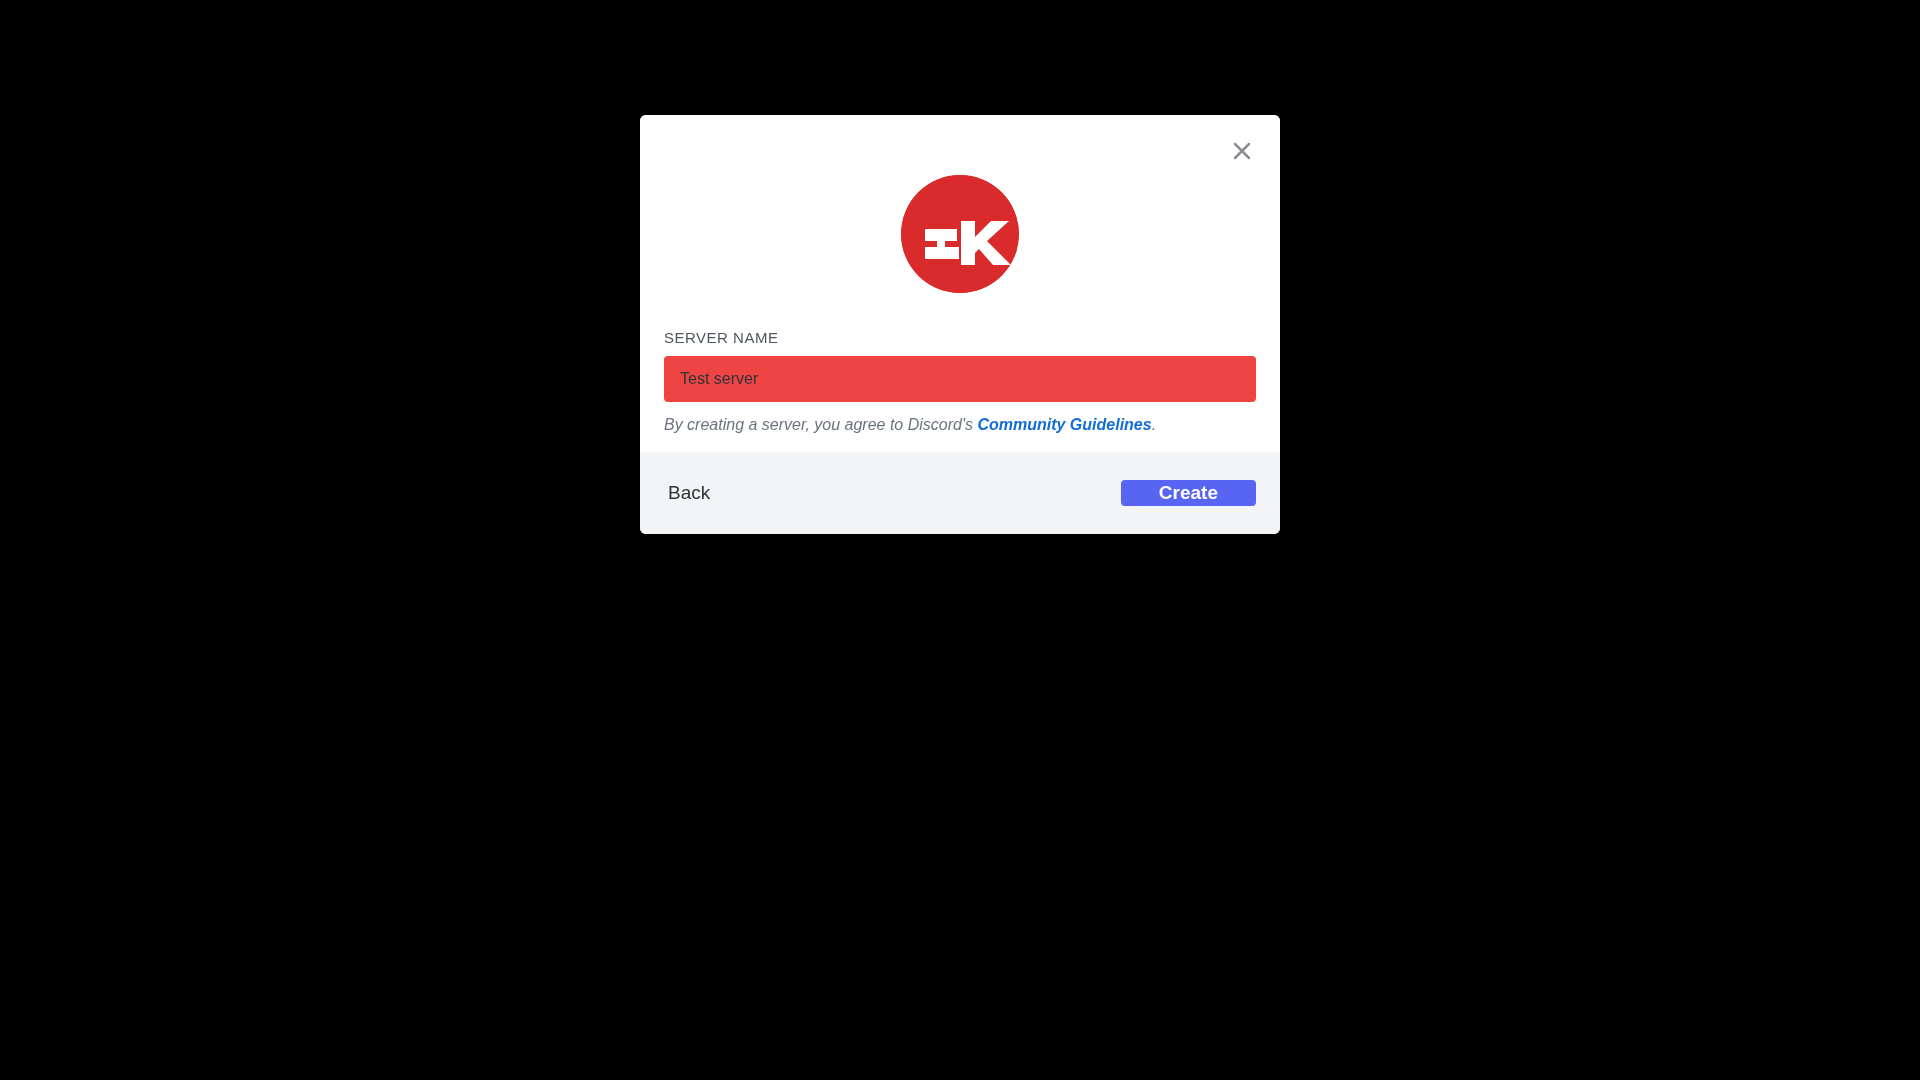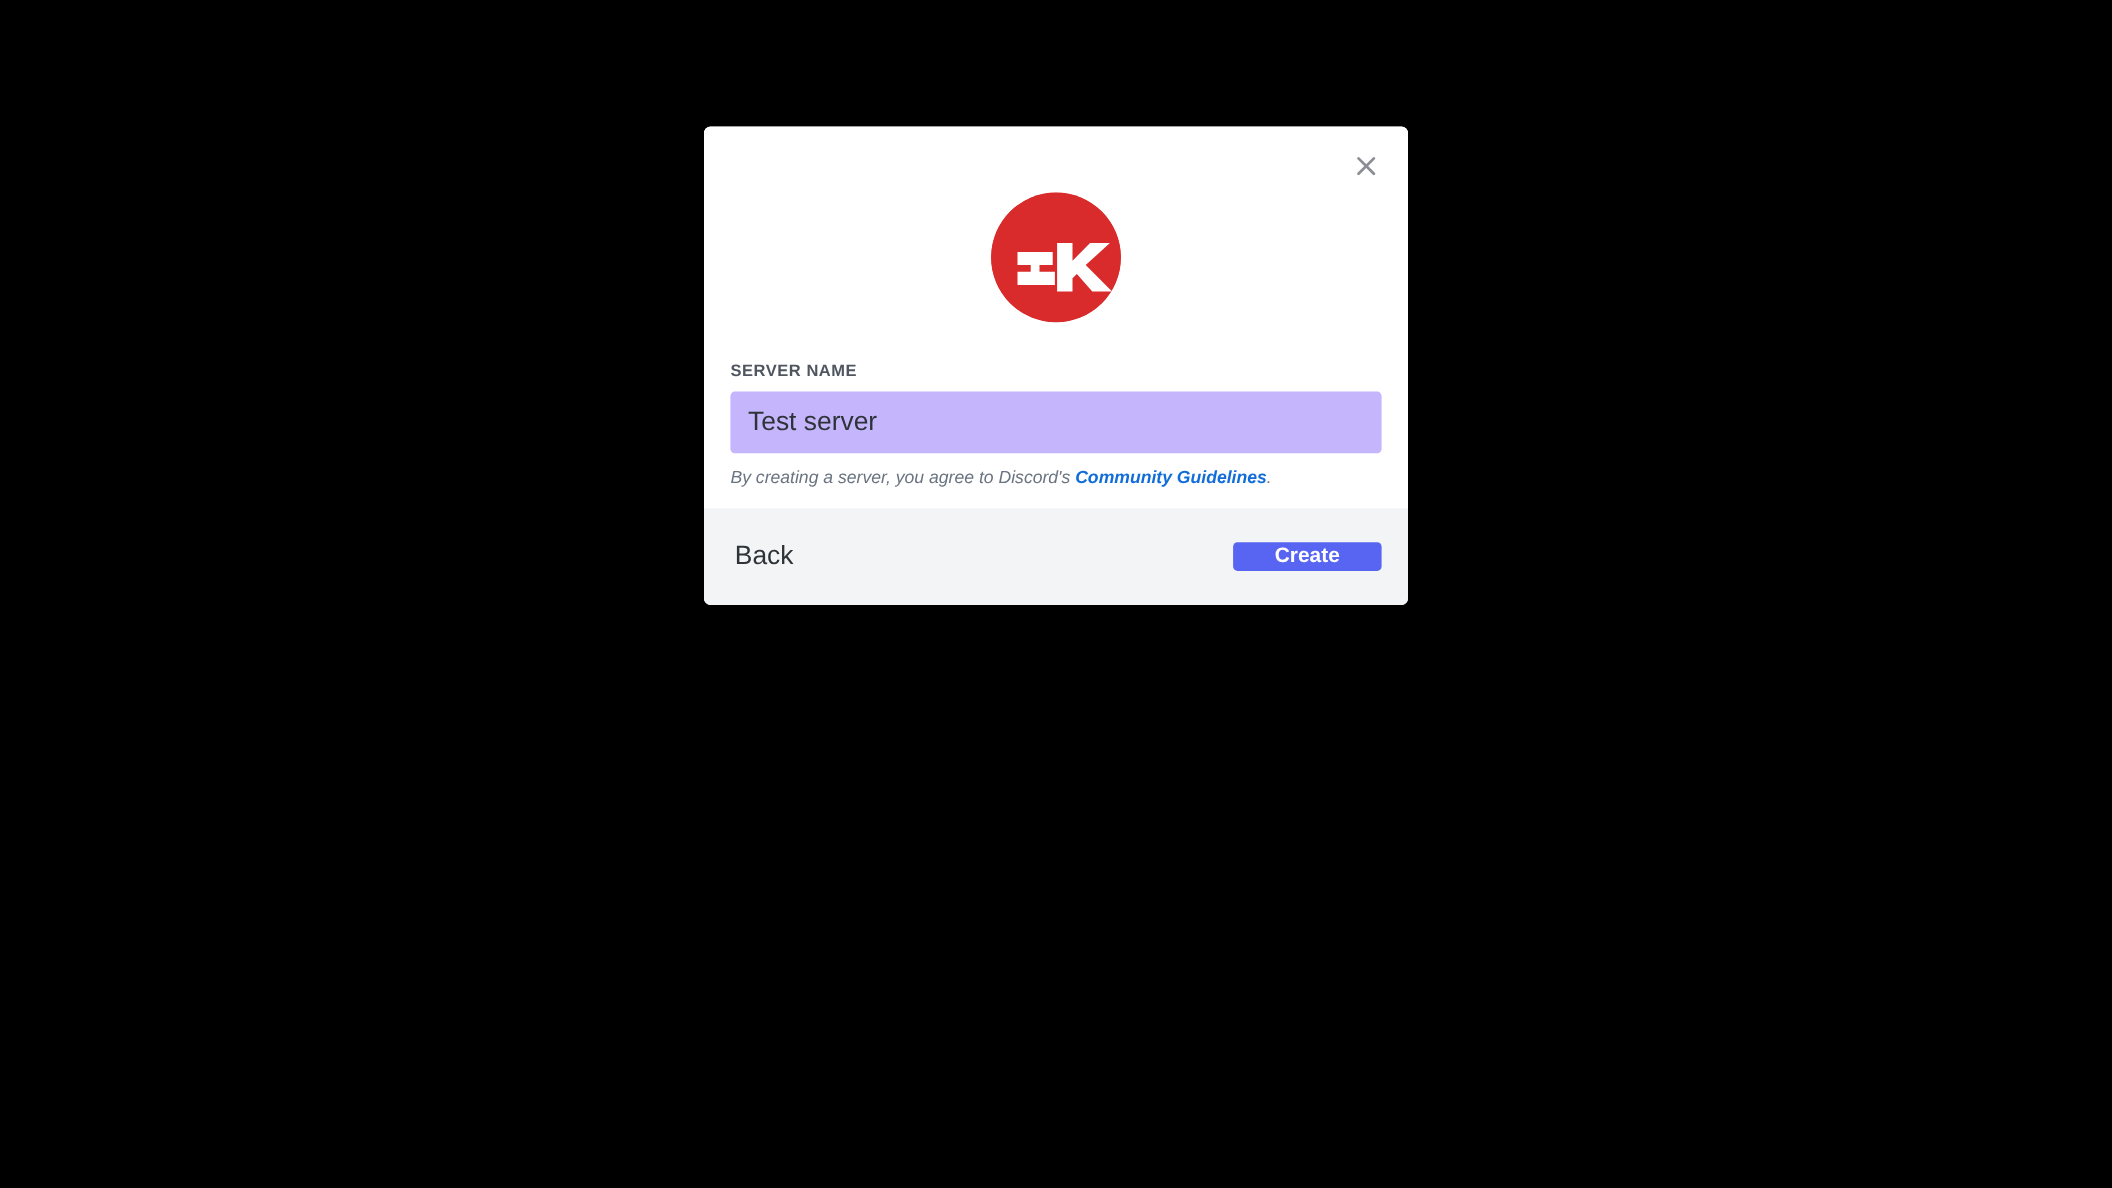--- a/index.html
+++ b/index.html
@@ -87,33 +87,33 @@
       overflow: hidden;
       cursor: pointer;
     }
     .server-icon svg {
       position: absolute;
       top: 0;
       left: 0;
     }
     .field-label {
       font-size: 15px;
-      font-weight: 700;
+      font-weight: 400;
       letter-spacing: 0.5px;
       color: #4f5660;
       text-transform: uppercase;
       margin-bottom: 10px;
     }
     .text-input {
       width: 100%;
-      background: #c4b5fd;
+      background: #ef4444;
       border: none;
       border-radius: 4px;
       padding: 14px 16px;
-      font-size: 24px;
+      font-size: 16px;
       color: #2e3338;
       outline: none;
       font-family: inherit;
     }
     .agreement {
       margin-top: 14px;
       font-size: 16px;
       color: #6a7480;
       font-style: italic;
     }
@@ -126,21 +126,21 @@
       color: #6a7480;
     }
     .modal-footer {
       background: #f3f4f6;
       padding: 22px 24px;
       display: flex;
       justify-content: space-between;
       align-items: center;
     }
     .back-btn {
-      font-size: 24px;
+      font-size: 19px;
       color: #2e3338;
       cursor: pointer;
       padding: 8px 4px;
     }
     .create-btn {
       background: #5865f2;
       color: #fff;
       font-size: 19px;
       font-weight: 600;
       border: none;

